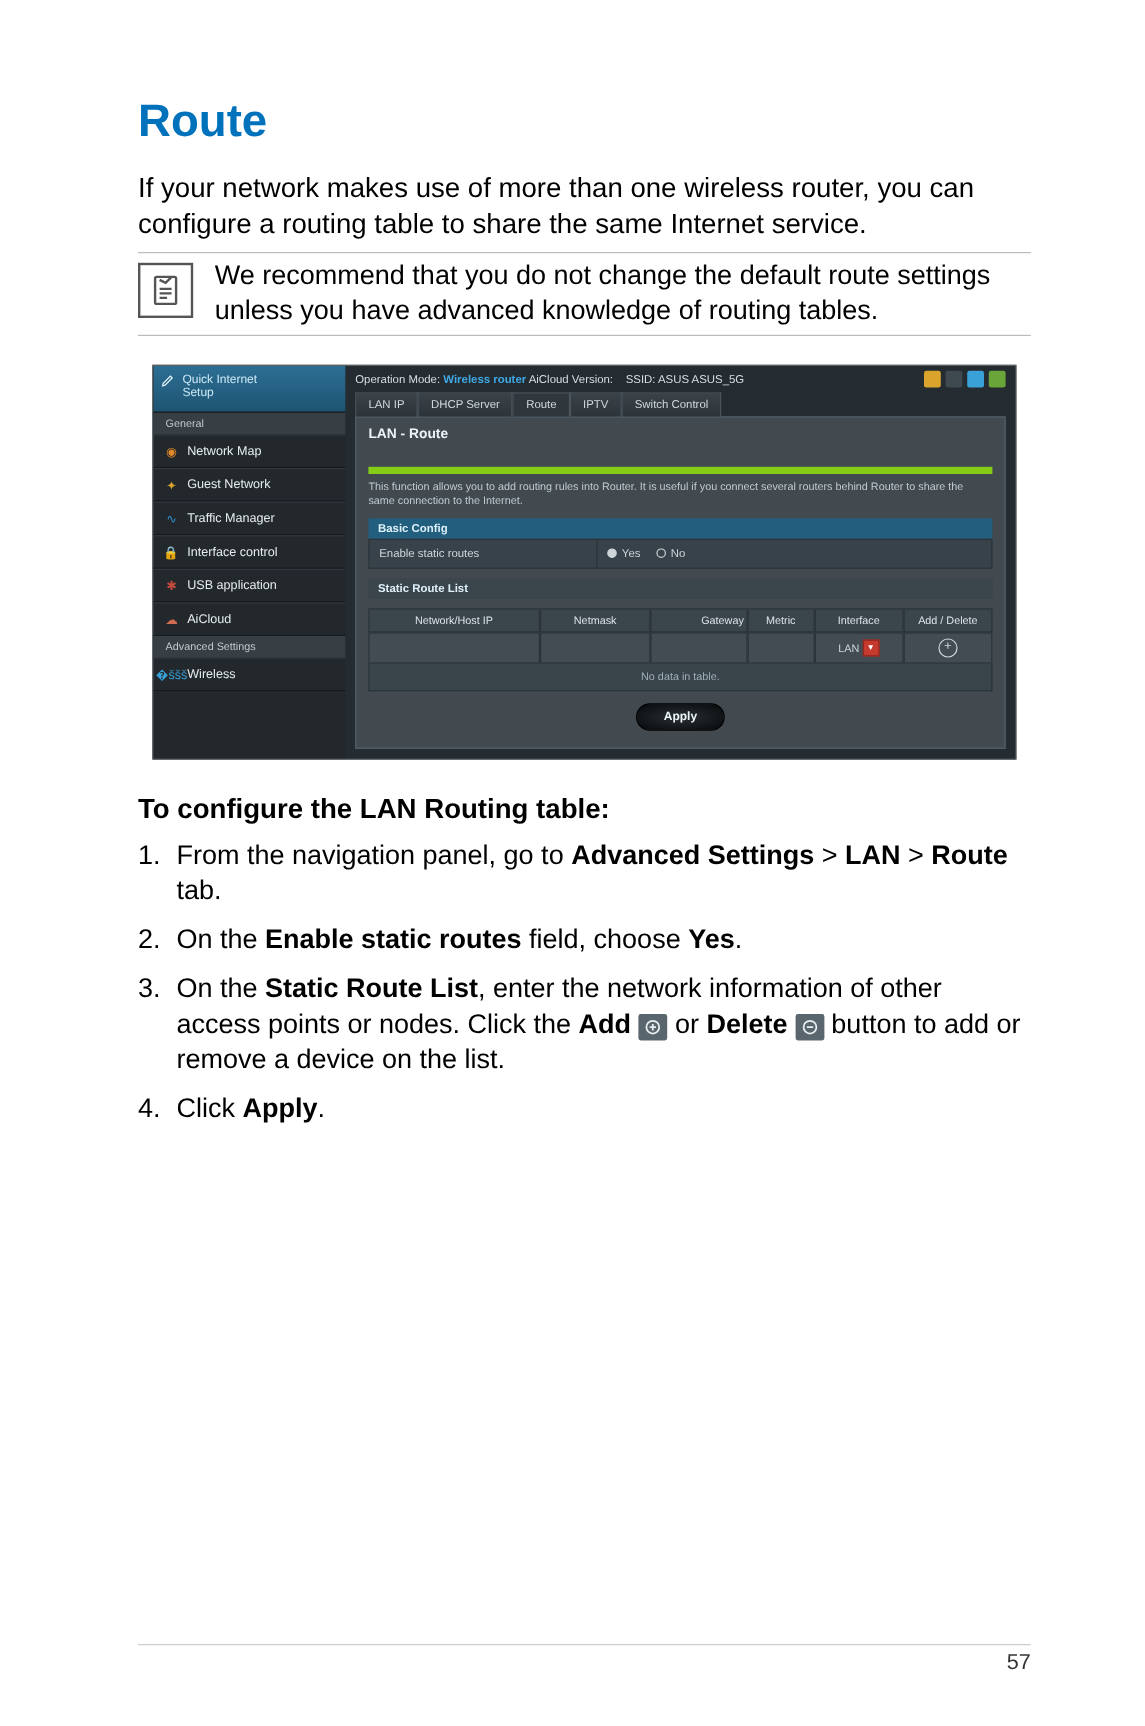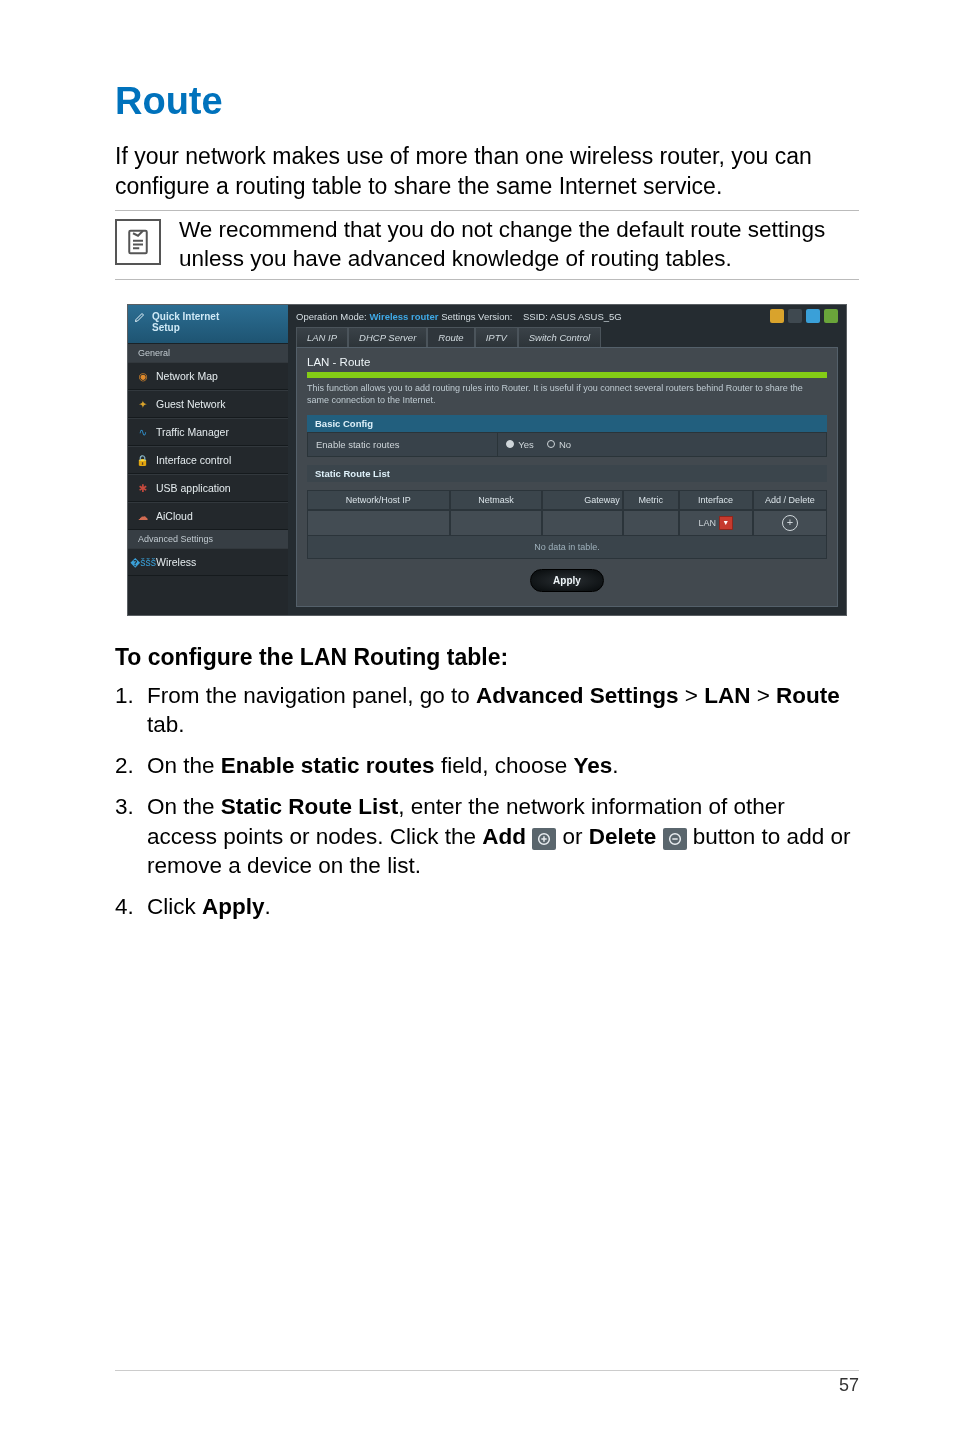--- a/index.html
+++ b/index.html
@@ -62,21 +62,21 @@
     width: 160px;
     background: #23282c;
     display: flex;
     flex-direction: column;
   }
   .side-top {
     background: #2b6a8d;
     background: linear-gradient(#2c6e93,#1e5472);
     color: #cfe9f6;
     font-size: 10px;
-    font-weight: bold;
+    font-weight: normal;
     padding: 6px 6px 10px 24px;
     min-height: 38px;
     border-bottom: 1px solid #1a2227;
     position: relative;
   }
   .side-top .pen {
     position: absolute; left: 6px; top: 6px;
     width: 12px; height: 12px;
     color: #e7f5fc;
   }
@@ -118,36 +118,35 @@
     display: flex;
     margin: 4px 8px 0 8px;
     font-size: 9.5px;
   }
   .tab {
     padding: 4px 10px;
     background: linear-gradient(#3a4248,#2d3439);
     border: 1px solid #4b545b;
     color: #d0d9de;
     border-bottom: none;
-    font-style: italic;
   }
   .tab.active {
     background: #2f363c;
   }
   .panel {
     margin: 0 8px 8px 8px;
     background: #42494f;
     border: 1px solid #54606a;
     padding: 8px 10px 14px 10px;
   }
   .panel-title {
     color: #eef5f8;
     font-size: 11.5px;
-    font-weight: normal;
-    margin-bottom: 4px;
+    font-weight: bold;
+    margin-bottom: 21px;
   }
   .panel-desc {
     font-size: 9px;
     color: #bfcbd2;
     line-height: 1.35;
     border-top: 6px solid #84cc16;
     padding-top: 4px;
     margin-bottom: 8px;
   }
   .sect-head {
@@ -321,21 +320,21 @@
     <div class="side-sec">Advanced Settings</div>
     <div class="side-item">
       <span class="ic" style="color:#3aa0d8">�ššš</span>
       <span>Wireless</span>
     </div>
   </div>
 
   <div class="main">
     <div class="topbar">
       <div class="left">
-        <span>Operation Mode: </span><span class="bl">Wireless router</span><span>   Settings Version: </span>
+        <span>Operation Mode: </span><span class="bl">Wireless router</span><span>   AiCloud Version: </span>
         &nbsp;&nbsp;&nbsp;<span>SSID: ASUS  ASUS_5G</span>
       </div>
       <div class="icons">
         <span style="background:#d9a32c;border-radius:2px"></span>
         <span style="background:#3f4950;border-radius:2px"></span>
         <span style="background:#3aa0d8;border-radius:2px"></span>
         <span style="background:#6aa53a;border-radius:2px"></span>
       </div>
     </div>
 

